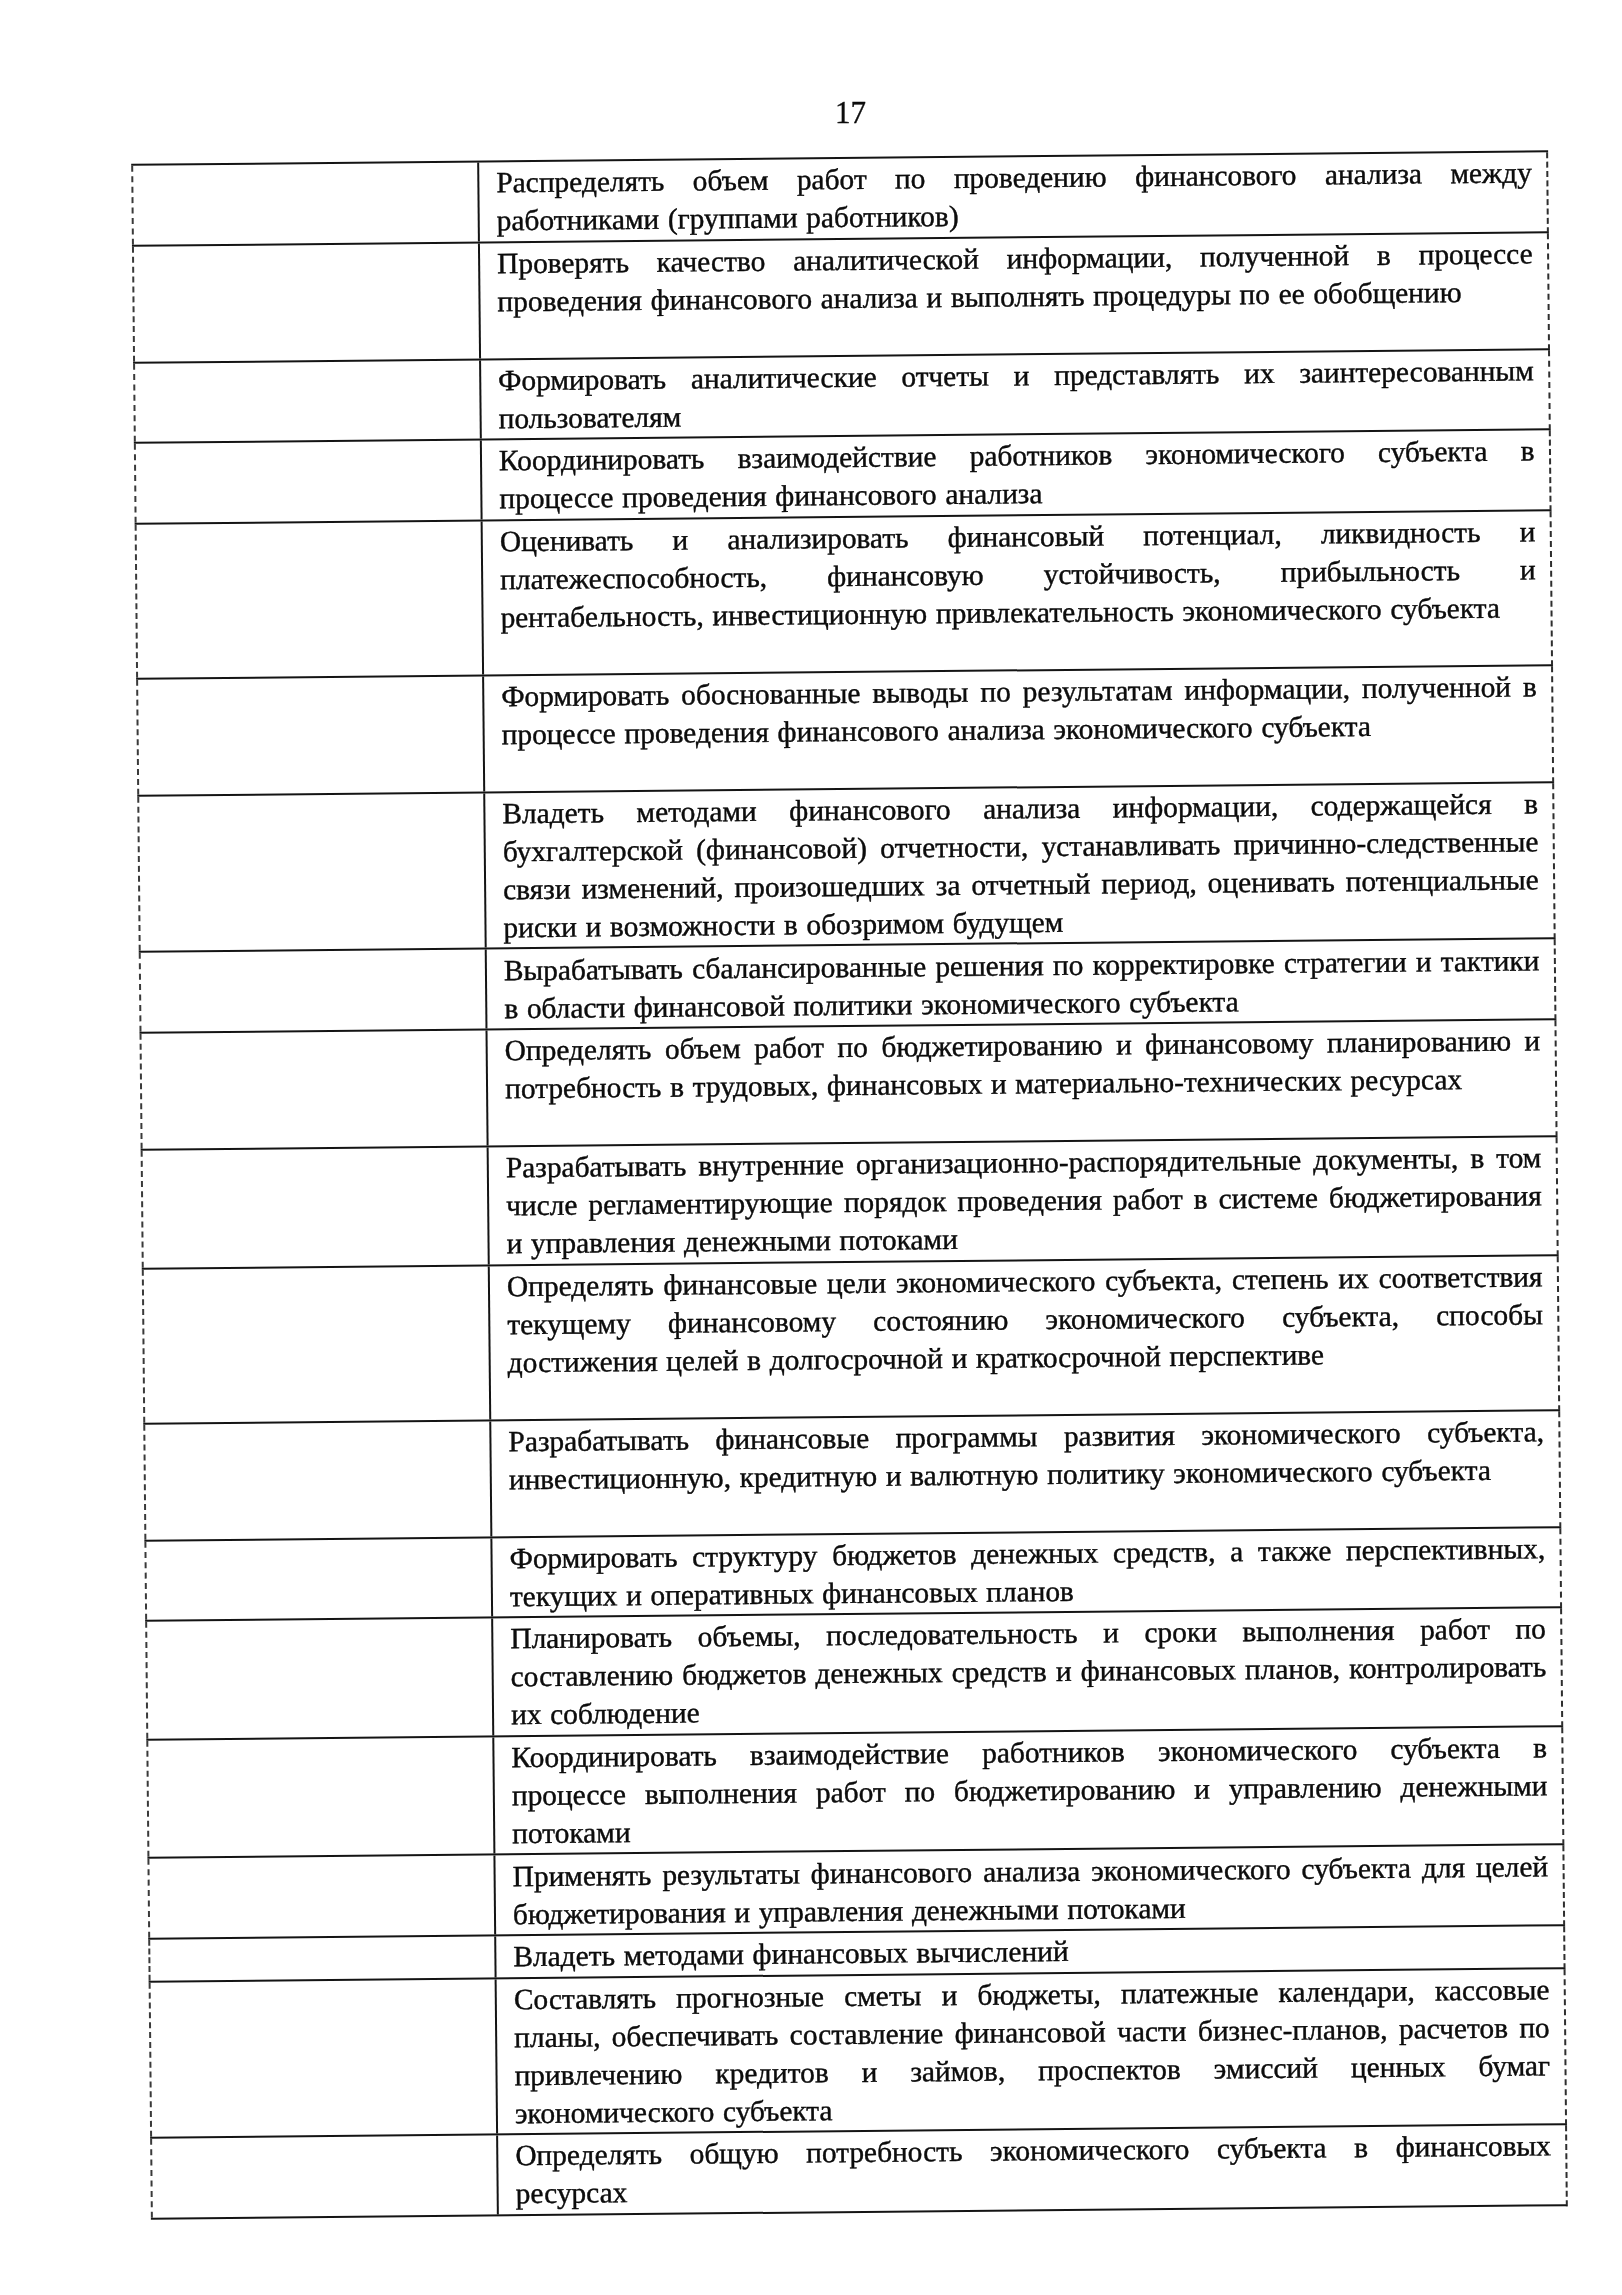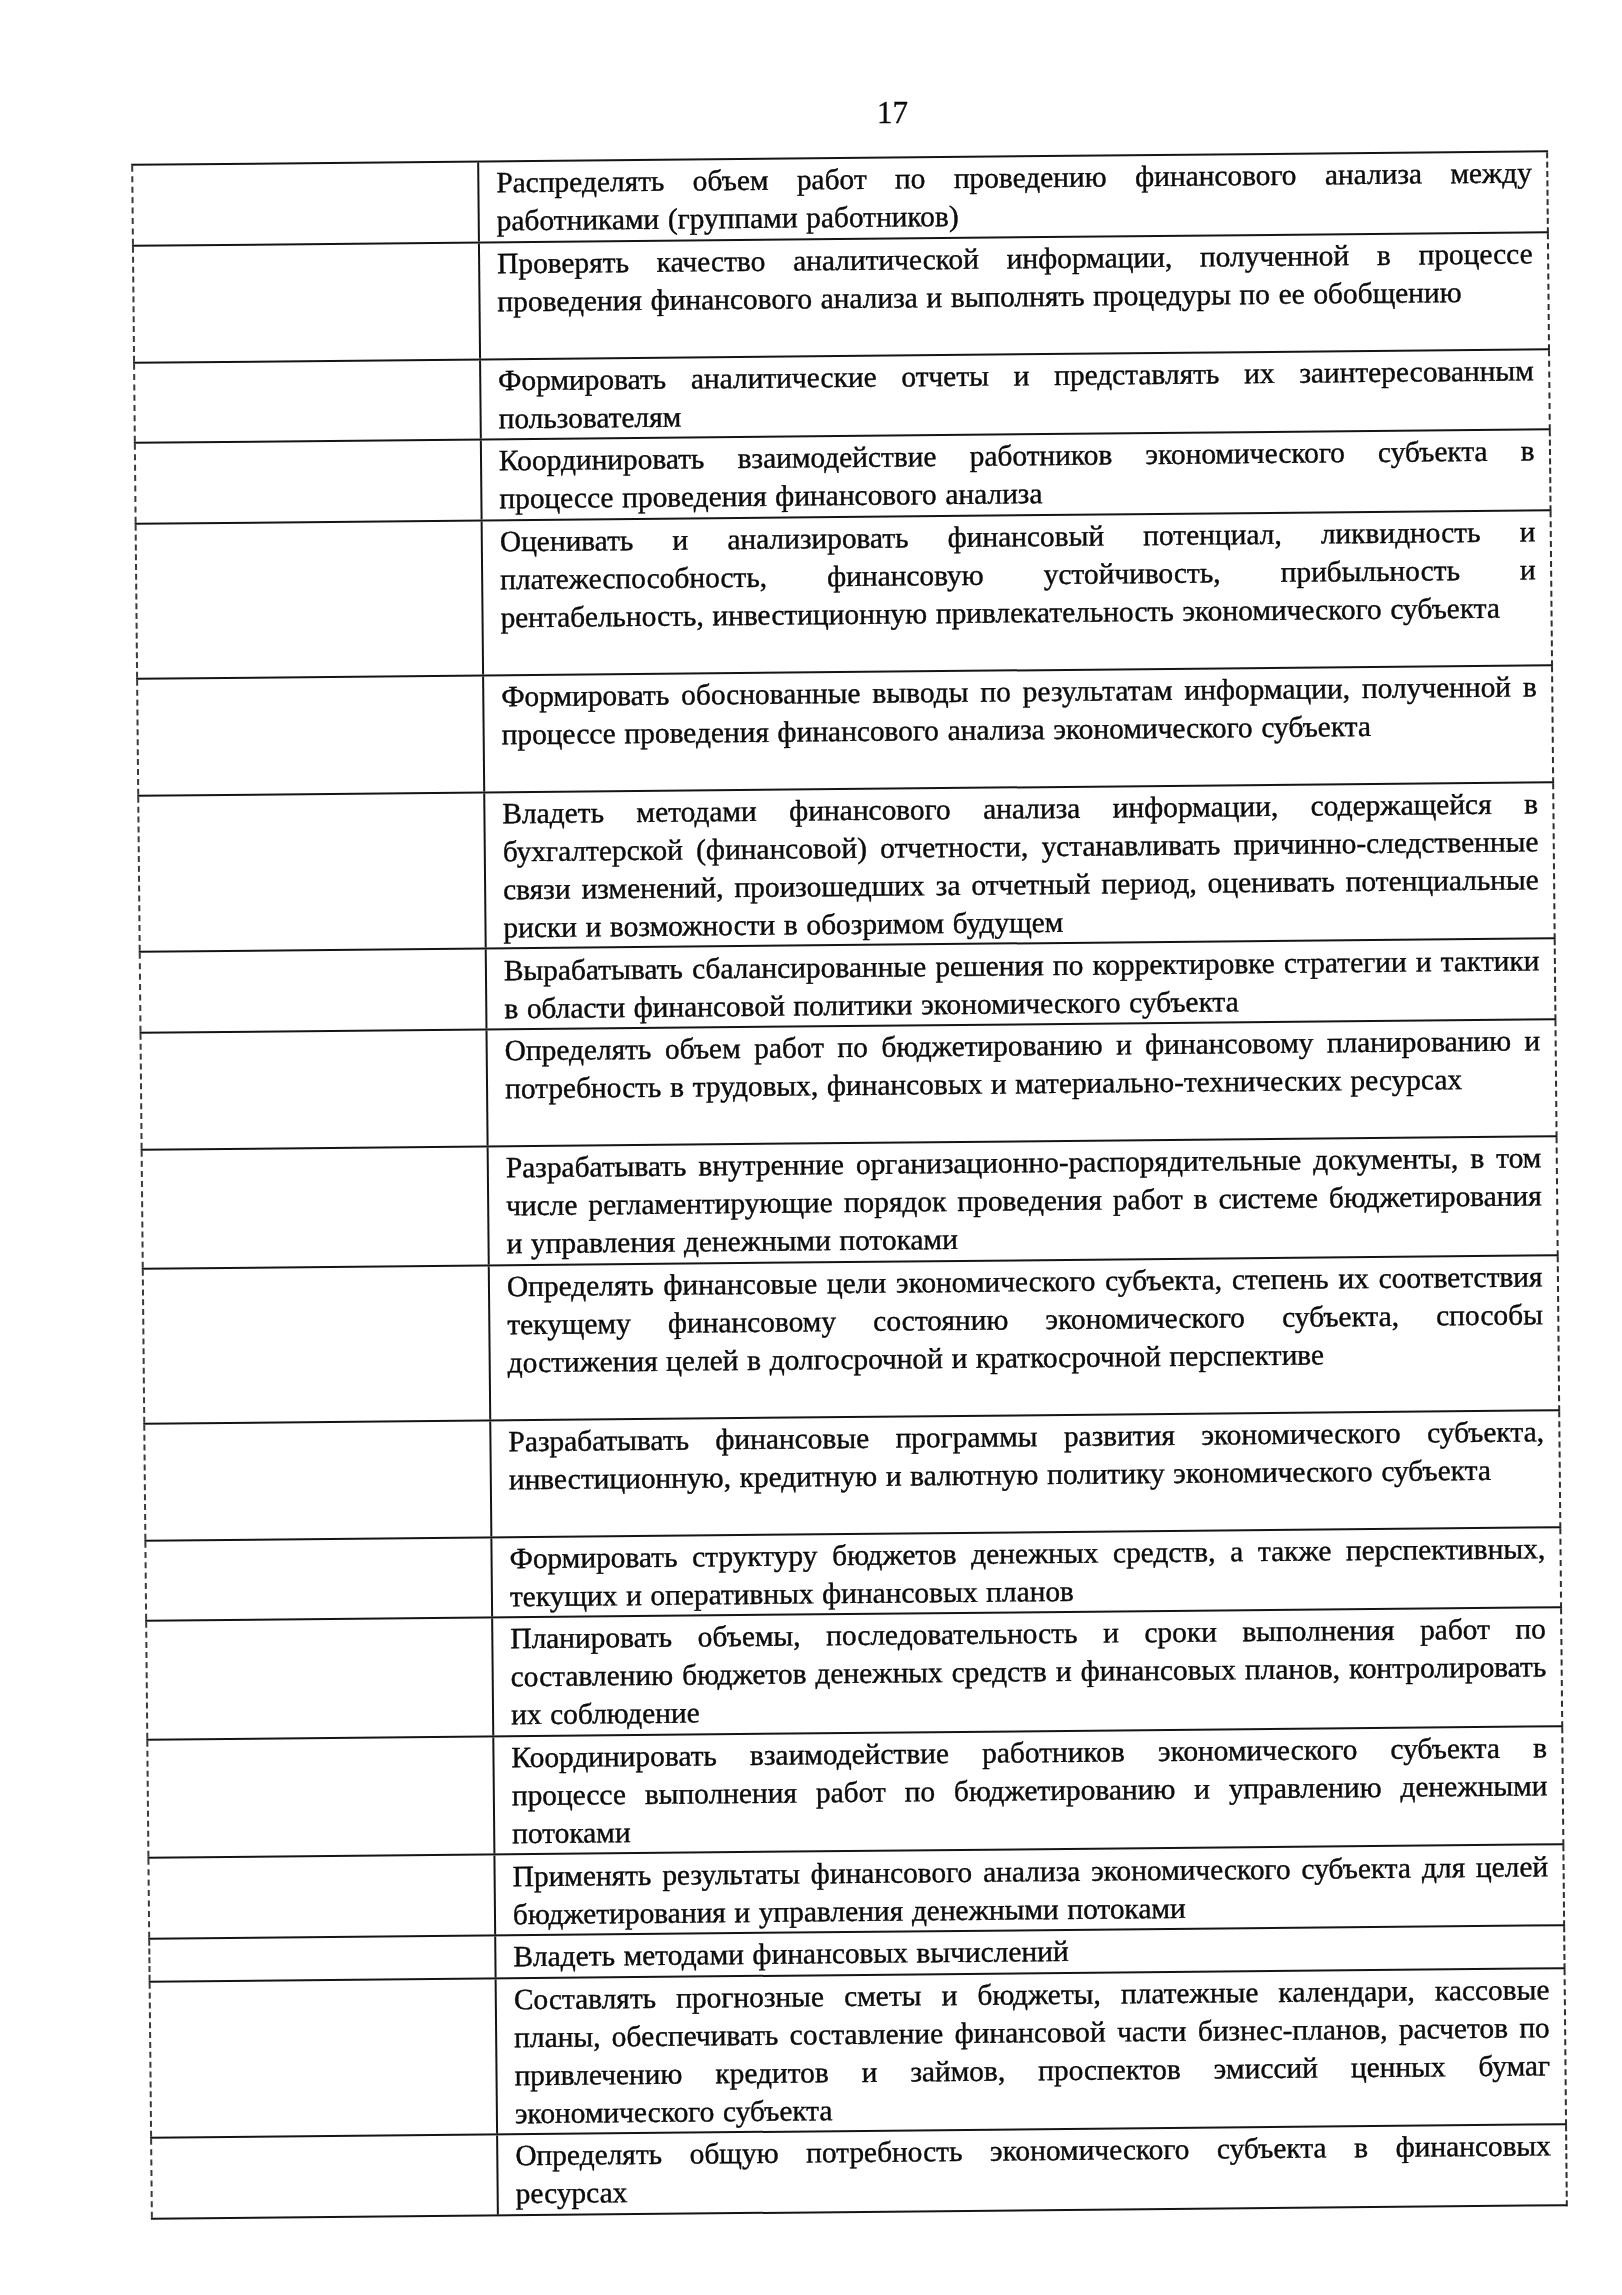--- a/index.html
+++ b/index.html
@@ -8,21 +8,21 @@
     width: 1622px;
     height: 2295px;
     background: #ffffff;
     overflow: hidden;
     font-family: "Liberation Serif", "DejaVu Serif", serif;
     color: #0d0d0d;
   }
   .page-number {
     position: absolute;
     top: 97px;
-    left: 827px;
+    left: 785px;
     width: 131px;
     text-align: center;
     font-size: 31px;
     line-height: 1;
     -webkit-text-stroke: 0.3px #000;
   }
   .table-wrap {
     position: absolute;
     left: 141px;
     top: 157px;

